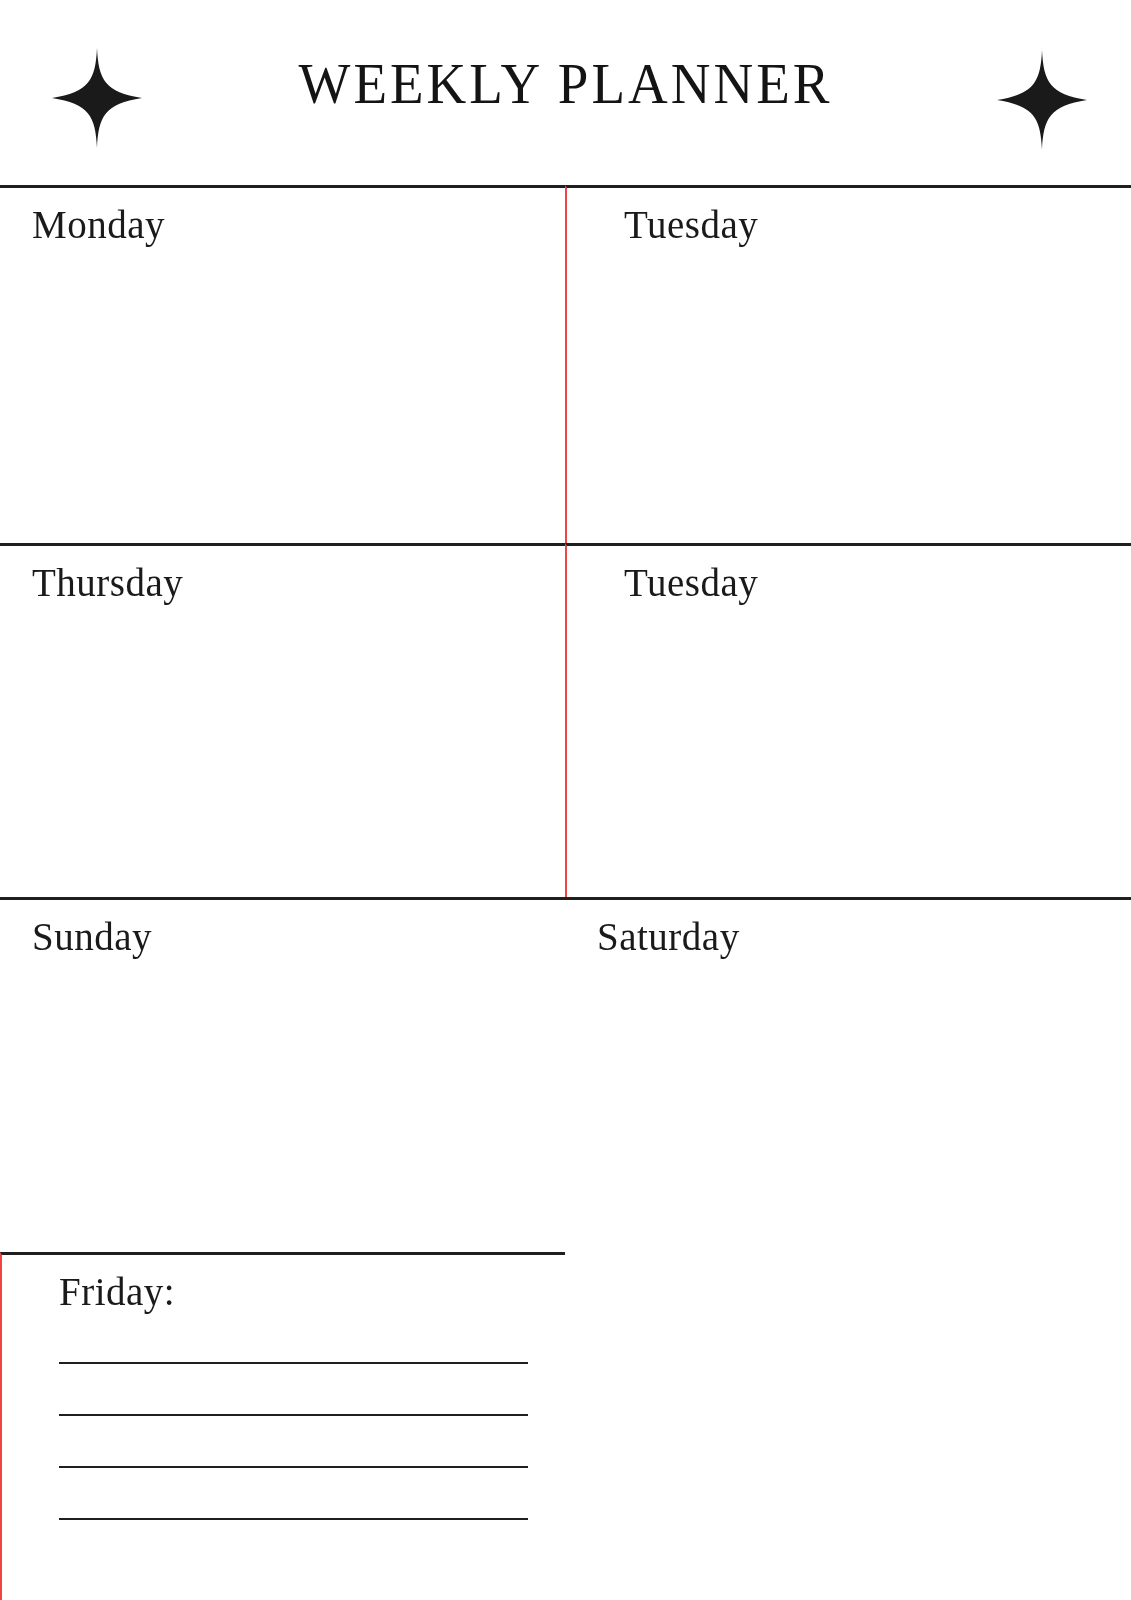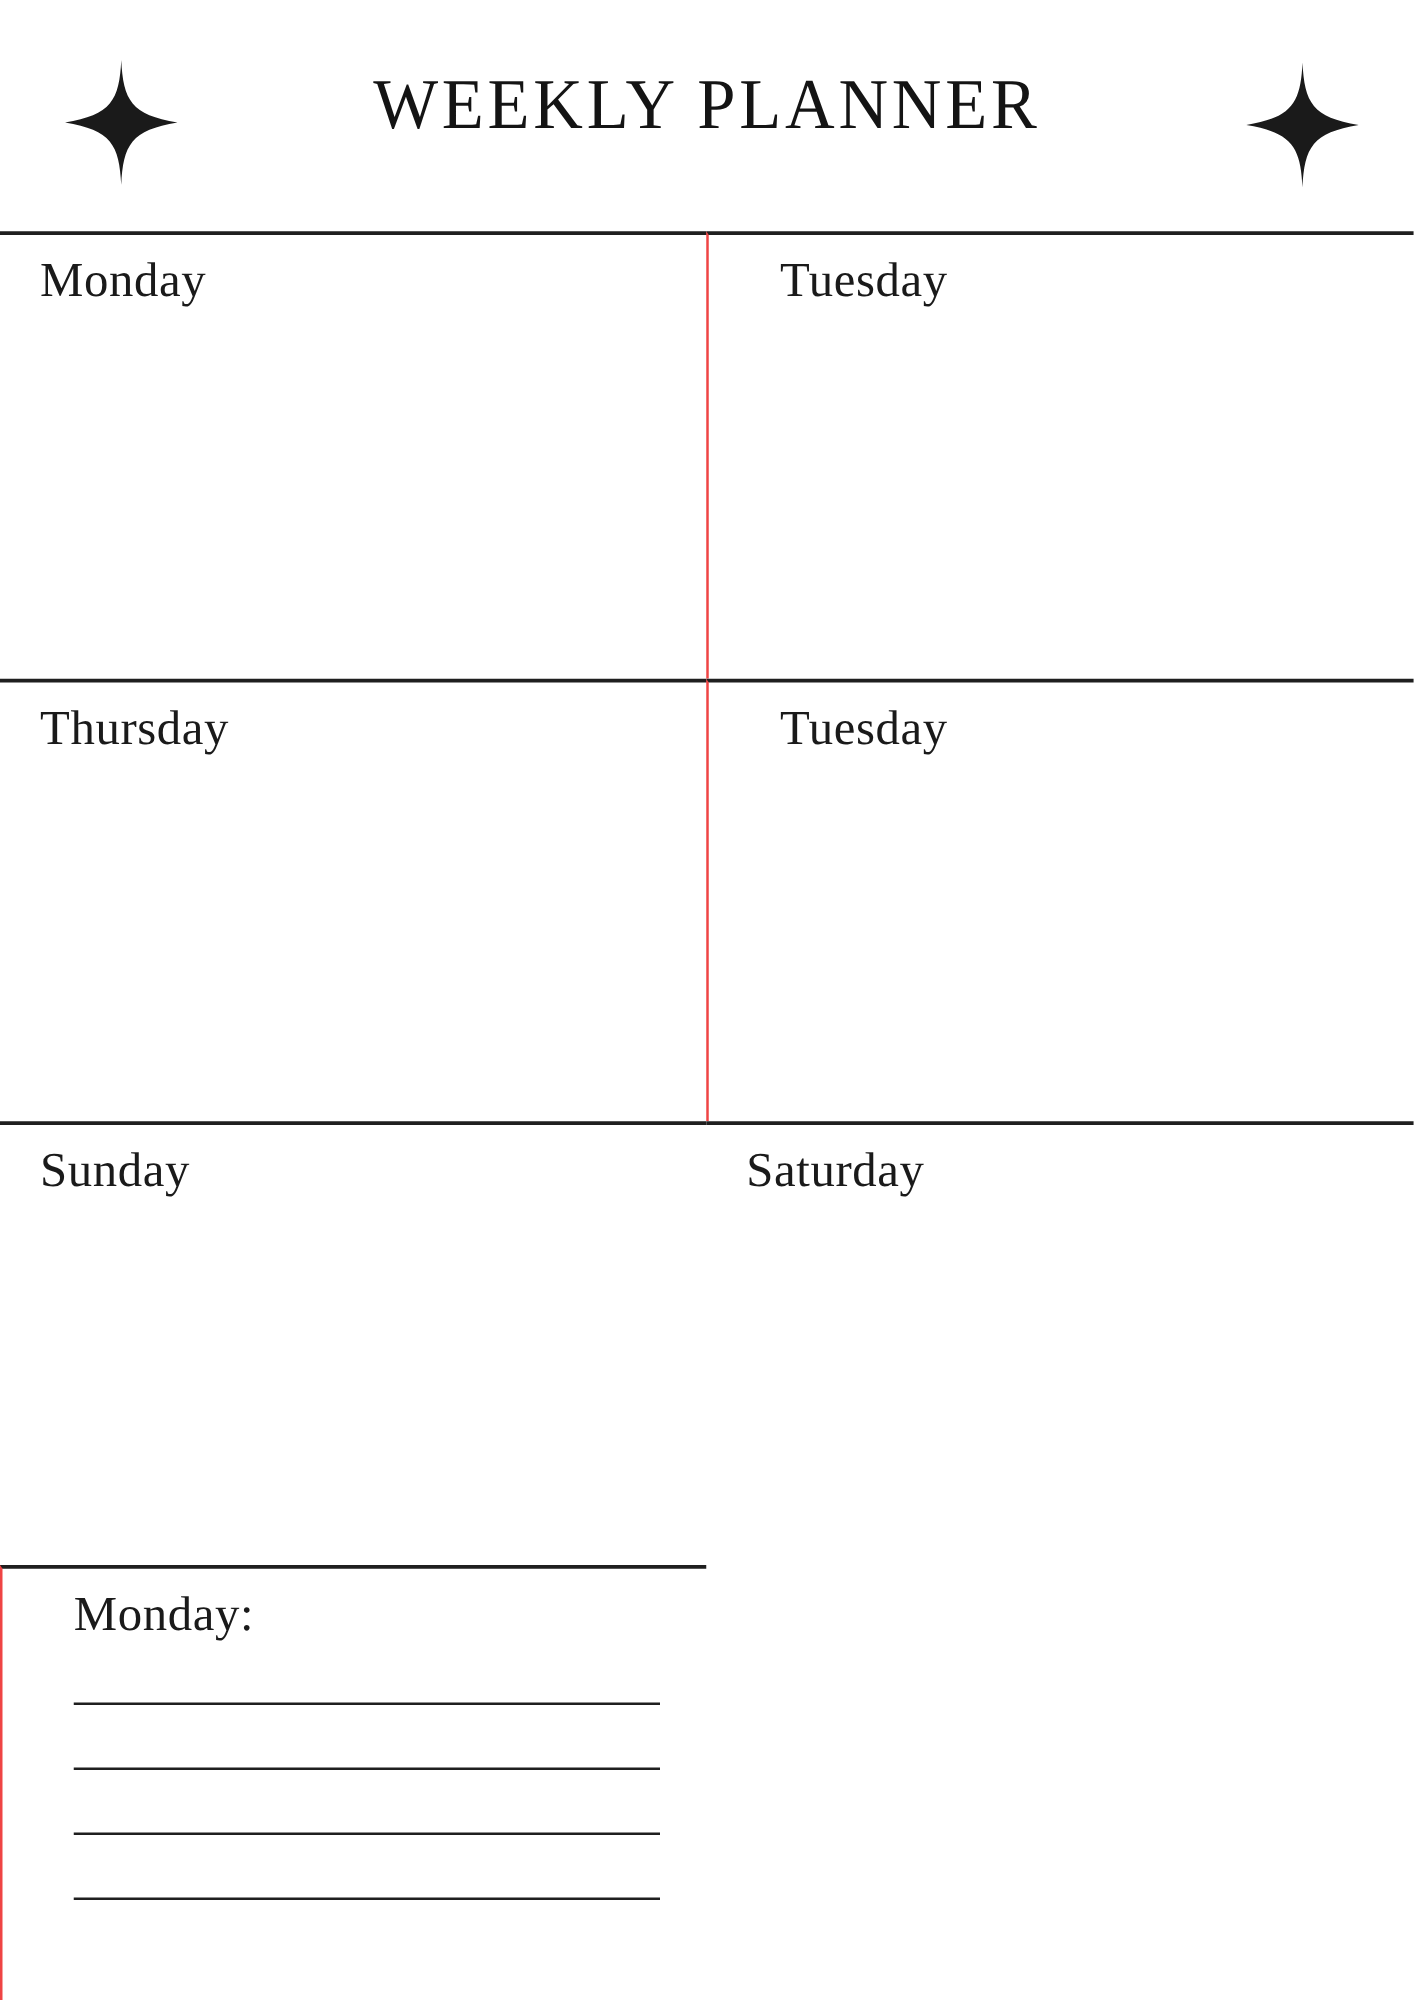--- a/index.html
+++ b/index.html
@@ -110,21 +110,21 @@
   </div>
 
   <div class="cell col-left">
     <div class="day-label">Sunday</div>
   </div>
 
   <div class="cell col-left">
     <div class="day-label">Saturday</div>
   </div>
   <div class="cell col-right">
-    <div class="day-label">Monday:</div>
+    <div class="day-label">Friday:</div>
     <div class="notes-lines">
       <div class="note-line first"></div>
       <div class="note-line"></div>
       <div class="note-line"></div>
       <div class="note-line"></div>
     </div>
   </div>
 
 </div>
 

